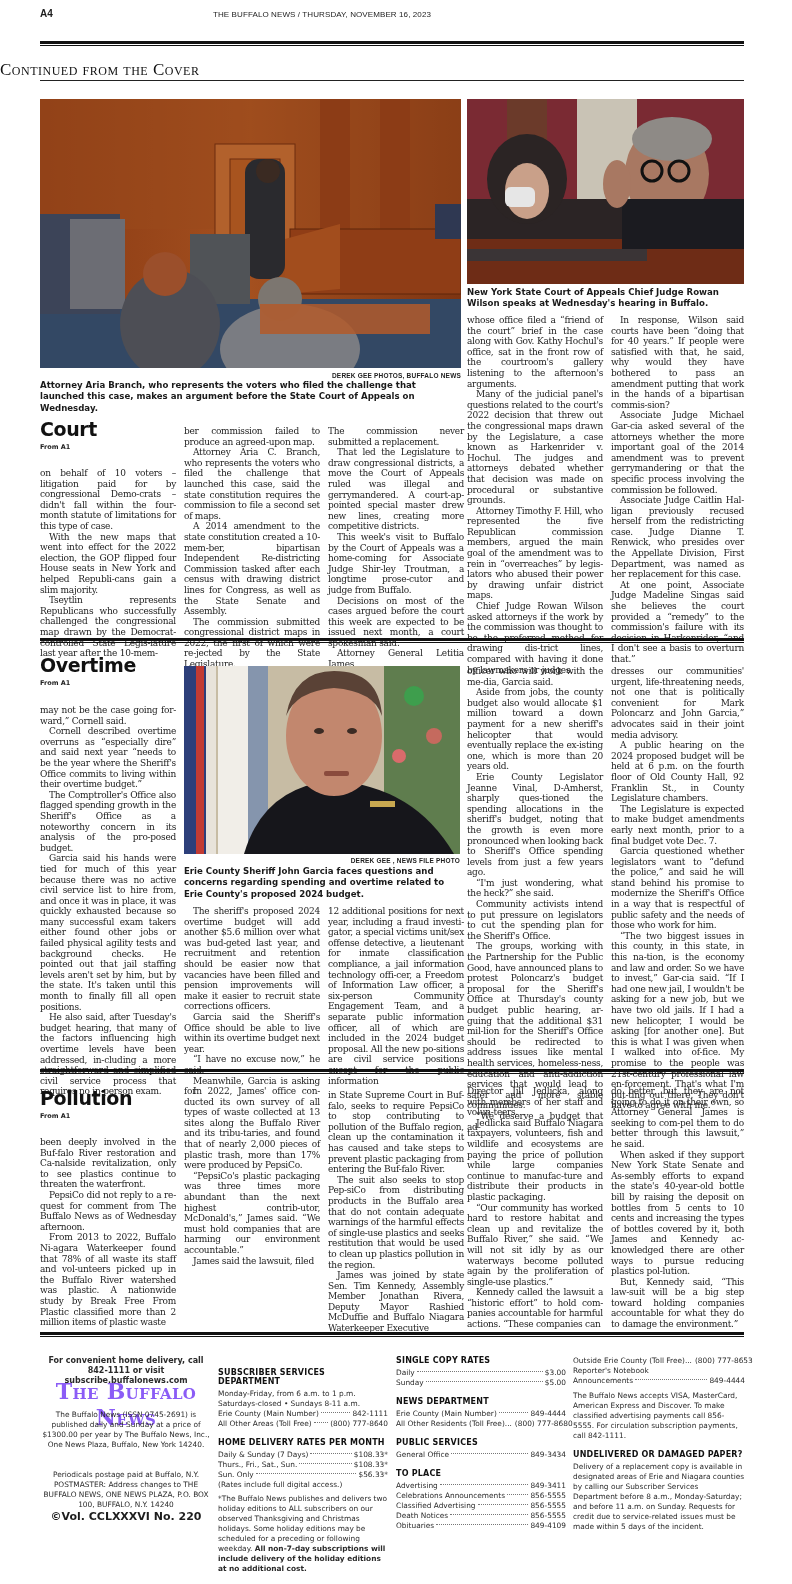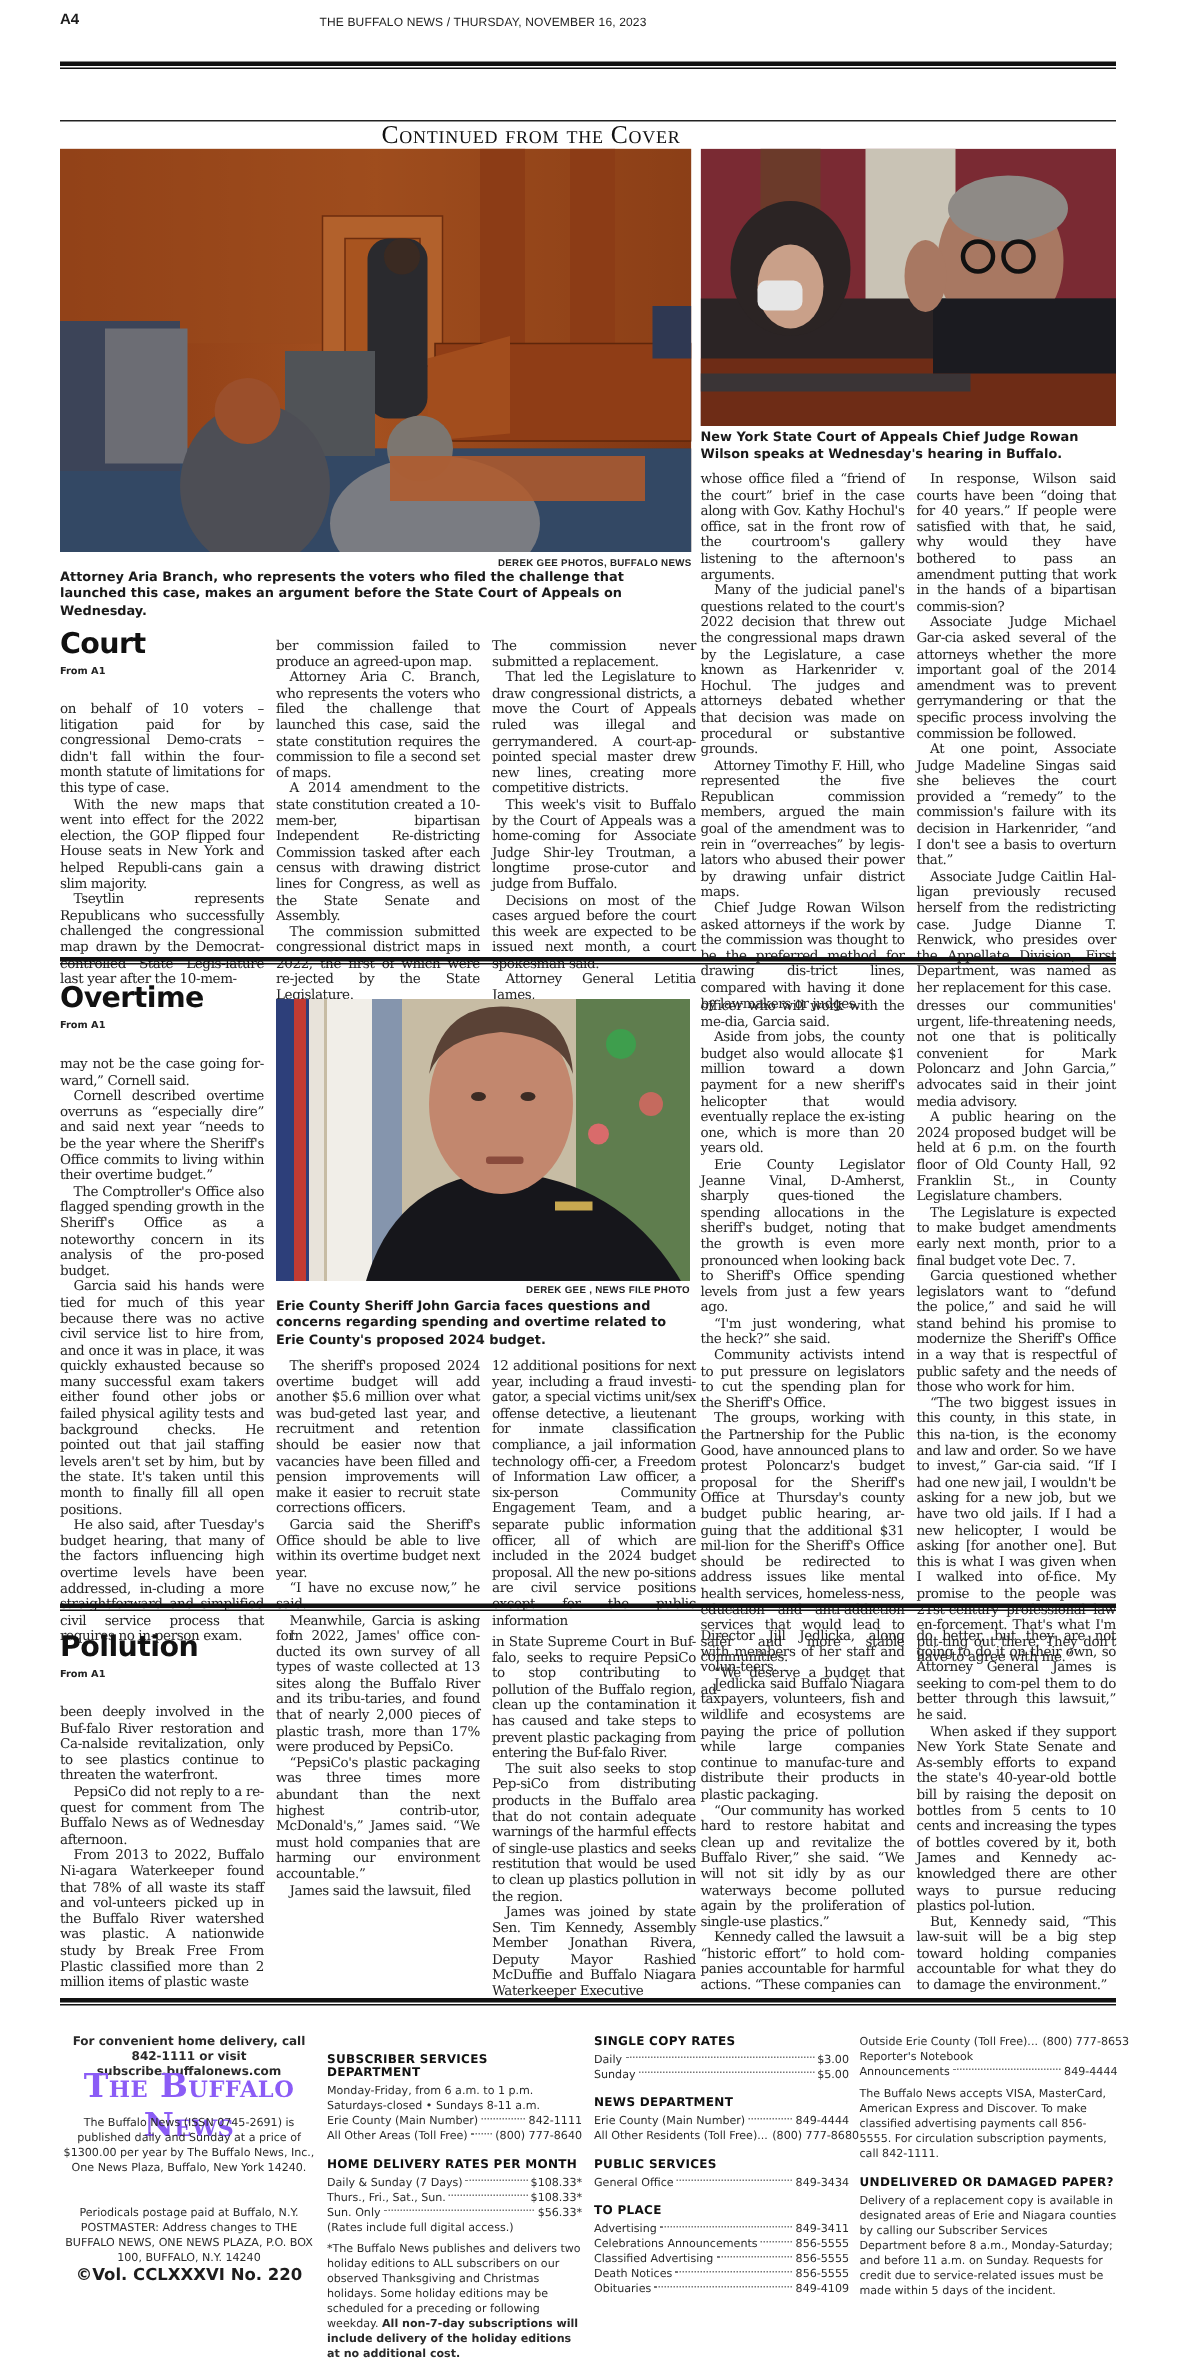--- a/index.html
+++ b/index.html
@@ -2,21 +2,21 @@
 <html><head>
 <meta charset="utf-8">
 <style>
   html, body { margin:0; padding:0; background:#fff; }
   body { width:792px; height:1584px; position:relative; overflow:hidden; color:#1d1d1d; font-family:"DejaVu Serif", serif; }
   .abs { position:absolute; }
   .folio { left:40px; top:8px; font:bold 10px "Liberation Sans", sans-serif; }
   .runhead { left:0; width:644px; top:10px; text-align:center; font:8px "Liberation Sans", sans-serif; letter-spacing:0.1px; }
   .rule-double { left:40px; width:704px; height:5px; border-top:3px solid #111; border-bottom:1px solid #111; box-sizing:border-box; }
   .rule-thin { left:40px; width:704px; height:0; border-top:1px solid #222; }
-  .section-title { left:0; width:708px; top:60px; text-align:center; font:17px "Liberation Serif", serif; font-variant:small-caps; letter-spacing:0.5px; color:#111;margin-top:20px; }
+  .section-title { left:0; width:708px; top:60px; font:17px "Liberation Serif", serif; font-variant:small-caps; letter-spacing:0.5px; color:#111; }
   .photo { overflow:hidden; }
   .credit { font:bold 6.5px "Liberation Sans", sans-serif; text-align:right; color:#222; letter-spacing:0.2px; }
   .caption { font:bold 8.6px/11.4px "DejaVu Sans", sans-serif; color:#1a1a1a; }
   .headline { font:bold 19px "DejaVu Sans", sans-serif; color:#111; letter-spacing:-0.4px; }
   .jump { font:bold 6.5px "DejaVu Sans", sans-serif; color:#222; }
   .col { font:9px/10.6px "DejaVu Serif", serif; text-align:justify; hyphens:manual; color:#232323; letter-spacing:-0.25px; }
   .col p { margin:0; text-indent:9px; }
   .col p.noindent { text-indent:0; }
   .foot { font:7.4px/10px "DejaVu Sans", sans-serif; color:#2a2a2a; }
   .foot h4 { margin:0 0 3px 0; font:bold 8px "DejaVu Sans", sans-serif; color:#111; letter-spacing:0.2px; }
@@ -116,22 +116,22 @@
 </div>
 <div class="abs col" style="left:467px;top:315px;width:136px;">
   <p class="noindent">whose office filed a “friend of the court” brief in the case along with Gov. Kathy Hochul's office, sat in the front row of the courtroom's gallery listening to the afternoon's arguments.</p>
   <p>Many of the judicial panel's questions related to the court's 2022 decision that threw out the congressional maps drawn by the Legislature, a case known as Harkenrider v. Hochul. The judges and attorneys debated whether that decision was made on procedural or substantive grounds.</p>
   <p>Attorney Timothy F. Hill, who represented the five Republican commission members, argued the main goal of the amendment was to rein in “overreaches” by legis-lators who abused their power by drawing unfair district maps.</p>
   <p>Chief Judge Rowan Wilson asked attorneys if the work by the commission was thought to be the preferred method for drawing dis-trict lines, compared with having it done by lawmakers or judges.</p>
 </div>
 <div class="abs col" style="left:611px;top:315px;width:133px;">
   <p>In response, Wilson said courts have been “doing that for 40 years.” If people were satisfied with that, he said, why would they have bothered to pass an amendment putting that work in the hands of a bipartisan commis-sion?</p>
   <p>Associate Judge Michael Gar-cia asked several of the attorneys whether the more important goal of the 2014 amendment was to prevent gerrymandering or that the specific process involving the commission be followed.</p>
+  <p>Associate Judge Caitlin Hal-ligan previously recused herself from the redistricting case. Judge Dianne T. Renwick, who presides over the Appellate Division, First Department, was named as her replacement for this case.</p>
   <p>At one point, Associate Judge Madeline Singas said she believes the court provided a “remedy” to the commission's failure with its decision in Harkenrider, “and I don't see a basis to overturn that.”</p>
-  <p>Associate Judge Caitlin Hal-ligan previously recused herself from the redistricting case. Judge Dianne T. Renwick, who presides over the Appellate Division, First Department, was named as her replacement for this case.</p>
 </div>
 
 <div class="abs rule-double" style="top:638px;"></div>
 
 <div class="abs headline" style="left:40px;top:654px;">Overtime</div>
 <div class="abs jump" style="left:40px;top:679px;">From A1</div>
 
 <div class="abs photo" style="left:184px;top:666px;width:276px;height:188px;">
   <svg width="276" height="188" viewBox="0 0 276 188">
     <rect width="276" height="188" fill="#c7bca4"></rect>

